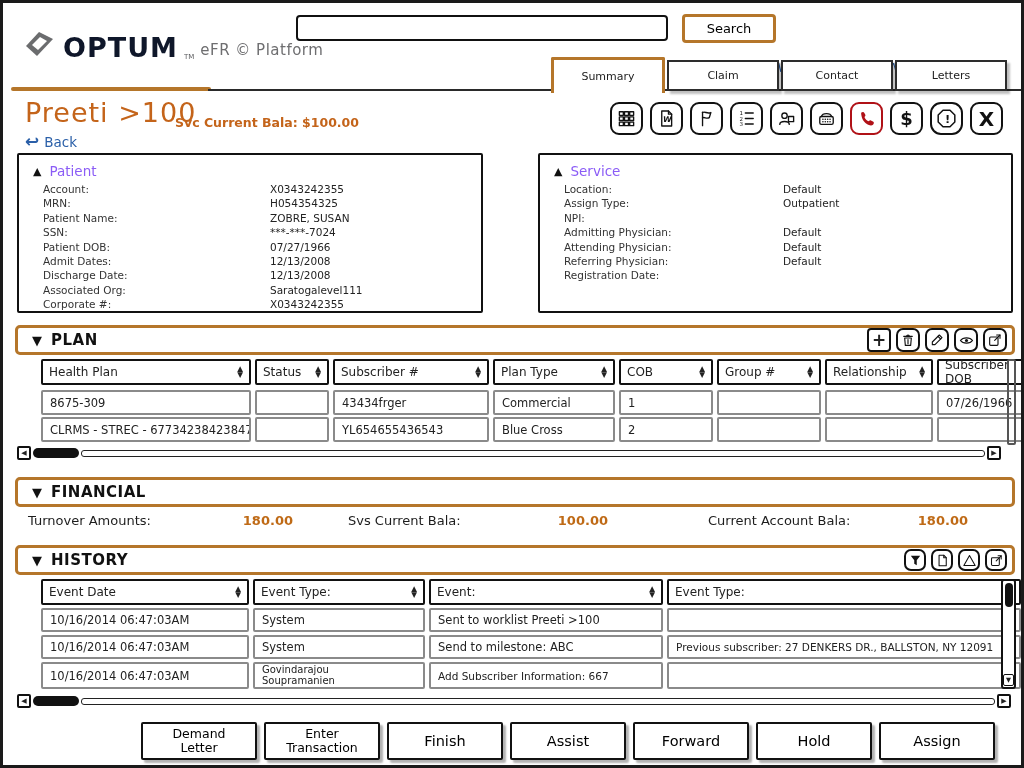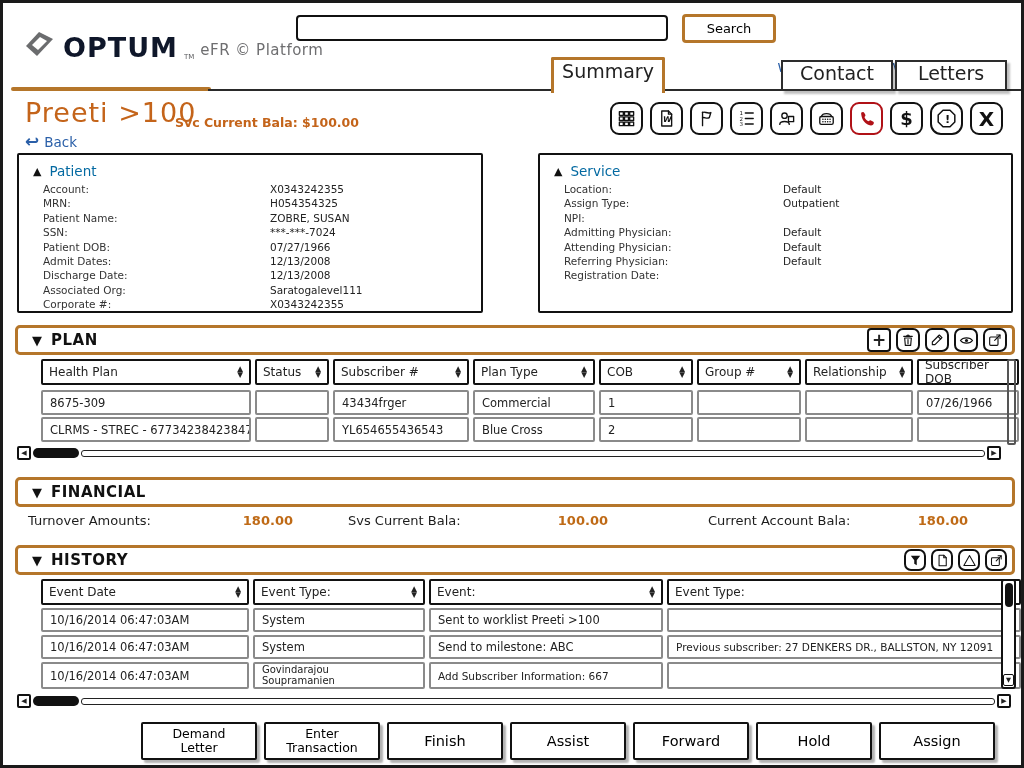--- a/index.html
+++ b/index.html
@@ -13,41 +13,41 @@
   .logo { position:absolute; left:20px; top:26px; display:flex; align-items:flex-end; gap:6px; }
   .logo-word { font-size:27px; font-weight:bold; color:#0f172a; letter-spacing:1px; line-height:1; }
   .logo-tm { font-size:7px; color:#5a5b5e; vertical-align:super; }
   .logo-suffix { font-size:15px; color:#6e6e70; padding-bottom:2px; letter-spacing:.5px; }
   .search-input { position:absolute; left:293px; top:12px; width:372px; height:26px; border:2.5px solid #111; border-radius:4px; font-size:13px; padding:0 8px; outline:none; }
   .search-btn { position:absolute; left:679px; top:11px; width:94px; height:29px; background:#fff; border:3px solid #b5762a; border-radius:4px; font-size:13px; font-family:inherit; cursor:pointer; }
   .welcome-row { position:absolute; right:16px; top:20px; display:flex; gap:13px; font-size:13px; color:#2a5fa8; align-items:center;margin-top:37px; }
   .welcome-row span { cursor:pointer; }
 
   
-  .tab { position:absolute; height:31px; top:57px; width:112px; background:#fff; border:2px solid #2d2d2d; box-shadow:3px 3px 2px rgba(0,0,0,.25); display:flex; justify-content:center; font-size:19px; cursor:pointer; }
+  .tab { position:absolute; height:31px; top:57px; width:112px; background:#fff; border:2px solid #2d2d2d; box-shadow:3px 3px 2px rgba(0,0,0,.25); display:flex; align-items:center; justify-content:center; font-size:11px; cursor:pointer; }
   .tab.active { top:54px; height:36px; width:114px; border:3px solid #b5762a; border-bottom:none; box-shadow:none; z-index:3; border-radius:2px 2px 0 0; }
 
   
   .page-title { position:absolute; left:22px; top:94px; font-size:27px; color:#c4641a; letter-spacing:1px; }
   .balance { position:absolute; left:172px; top:112px; font-size:12.5px; font-weight:bold; color:#c4641a; }
   .back-link { position:absolute; left:22px; top:130px; font-size:13.5px; color:#2a5fa8; display:flex; gap:5px; align-items:center; cursor:pointer; }
   .back-arrow { font-size:17px; font-weight:bold; line-height:1; }
   .icon-row { position:absolute; left:607px; top:99px; display:flex; gap:7px; }
   .sketch-icon { width:33px; height:33px; border:2.6px solid #111; border-radius:9px; display:flex; align-items:center; justify-content:center; cursor:pointer; background:#fff; }
   .sketch-icon svg { display:block; }
   .sketch-icon.red { border-color:#b01117; }
   .glyph-big { font-size:18px; font-weight:bold; color:#111; line-height:1; }
 
   
   .panel { position:absolute; top:150px; height:160px; border:2.5px solid #111; border-radius:2px; background:#fff; }
   .panel.patient { left:14px; width:466px; }
   .panel.service { left:535px; width:475px; }
   .panel-title { display:flex; gap:8px; align-items:center; padding:8px 0 4px 14px; cursor:pointer; }
   .panel-title .tri { font-size:11px; color:#111; }
-  .panel-title .ttl { font-size:13.5px; color:#0369a1; }
+  .panel-title .ttl { font-size:13.5px; color:#8b5cf6; }
   .field-row { position:relative; padding-left:24px; height:14.4px; font-size:10.5px; color:#333; }
   .fvalue { position:absolute; left:251px; top:0; color:#222; }
   .panel.service .fvalue { left:243px; }
 
   
   .secbar { position:absolute; left:12px; width:1000px; height:30px; border:3px solid #b5762a; border-radius:5px; background:#fff; display:flex; align-items:center; }
   .secbar .sec-toggle { display:flex; gap:9px; align-items:center; margin-left:14px; cursor:pointer; }
   .secbar .tri { font-size:13px; color:#111; }
   .secbar .sec-title { font-size:15px; font-weight:bold; letter-spacing:.5px; color:#111; }
   .sec-tools { position:absolute; right:5px; top:50%; transform:translateY(-50%); display:flex; gap:5px; }
@@ -56,21 +56,21 @@
   .tool-icon .plus { font-size:17px; font-weight:bold; line-height:1; }
   .tool-icon.small { width:22px; height:22px; }
 
   
   .thead, .trow { position:absolute; left:14px; display:flex; gap:4px;margin-left:24px; }
   .th { height:26px; border:2.5px solid #111; border-radius:2px; background:#fff; display:flex; align-items:center; padding:0 6px; font-size:12px; cursor:pointer; }
   .td { height:100%; border:2px solid #8a8a8a; border-radius:2px; background:#fff; display:flex; align-items:center; padding:0 7px; font-size:11.5px; overflow:hidden; white-space:nowrap; }
   .trow { height:25px; cursor:pointer; }
   .sort { margin-left:auto; display:flex; flex-direction:column; align-items:center; padding-left:4px; cursor:pointer; }
   .sort i { font-style:normal; font-size:7.5px; line-height:6.5px; color:#222; }
-  .pc0{width:210px}.pc1{width:74px}.pc2{width:136px}.pc3{width:122px}.pc4{width:94px}.pc5{width:104px}.pc6{width:108px}.pc7{width:102px}
+  .pc0{width:210px}.pc1{width:74px}.pc2{width:156px}.pc3{width:122px}.pc4{width:94px}.pc5{width:104px}.pc6{width:108px}.pc7{width:102px}
   .hc0{width:208px}.hc1{width:172px}.hc2{width:234px}.hc3{width:354px}
   .td.twoline { white-space:pre-line; font-size:10px; line-height:10.5px; }
   .td.smalltext { font-size:10.5px; }
 
   
   .hscroll { position:absolute; height:14px; display:flex; align-items:center; }
   .hs-btn { width:14px; height:14px; border:2px solid #111; border-radius:2px; background:#fff; display:flex; align-items:center; justify-content:center; font-size:7px; cursor:pointer; flex:none; }
   .hs-thumb { width:46px; height:10px; background:#111; border-radius:5px; margin-left:2px; cursor:grab; flex:none; }
   .hs-track { flex:1; height:7px; border:1.5px solid #222; border-radius:3px; margin:0 2px; cursor:pointer; }
   .vscroll { position:absolute; width:15px; border:2px solid #111; border-radius:3px; background:#fff; display:flex; flex-direction:column; align-items:center; }
@@ -112,20 +112,23 @@
   <button class="search-btn">Search</button>
 
   <div class="welcome-row">
     <span>Welcome, Bruce Wayne ▶</span>
     <span>|</span>
     <span>Help</span>
   </div>
 
   <div class="tab active" style="left:548px">
       <span>Summary</span>
+    </div>
+  <div class="tab" style="left:664px">
+      <span>Claim</span>
     </div>
   <div class="tab" style="left:778px">
       <span>Contact</span>
     </div>
   <div class="tab" style="left:892px">
       <span>Letters</span>
     </div>
 
   <div class="page-title">Preeti &gt;100</div>
   <div class="balance">Svc Current Bala: $100.00</div>

